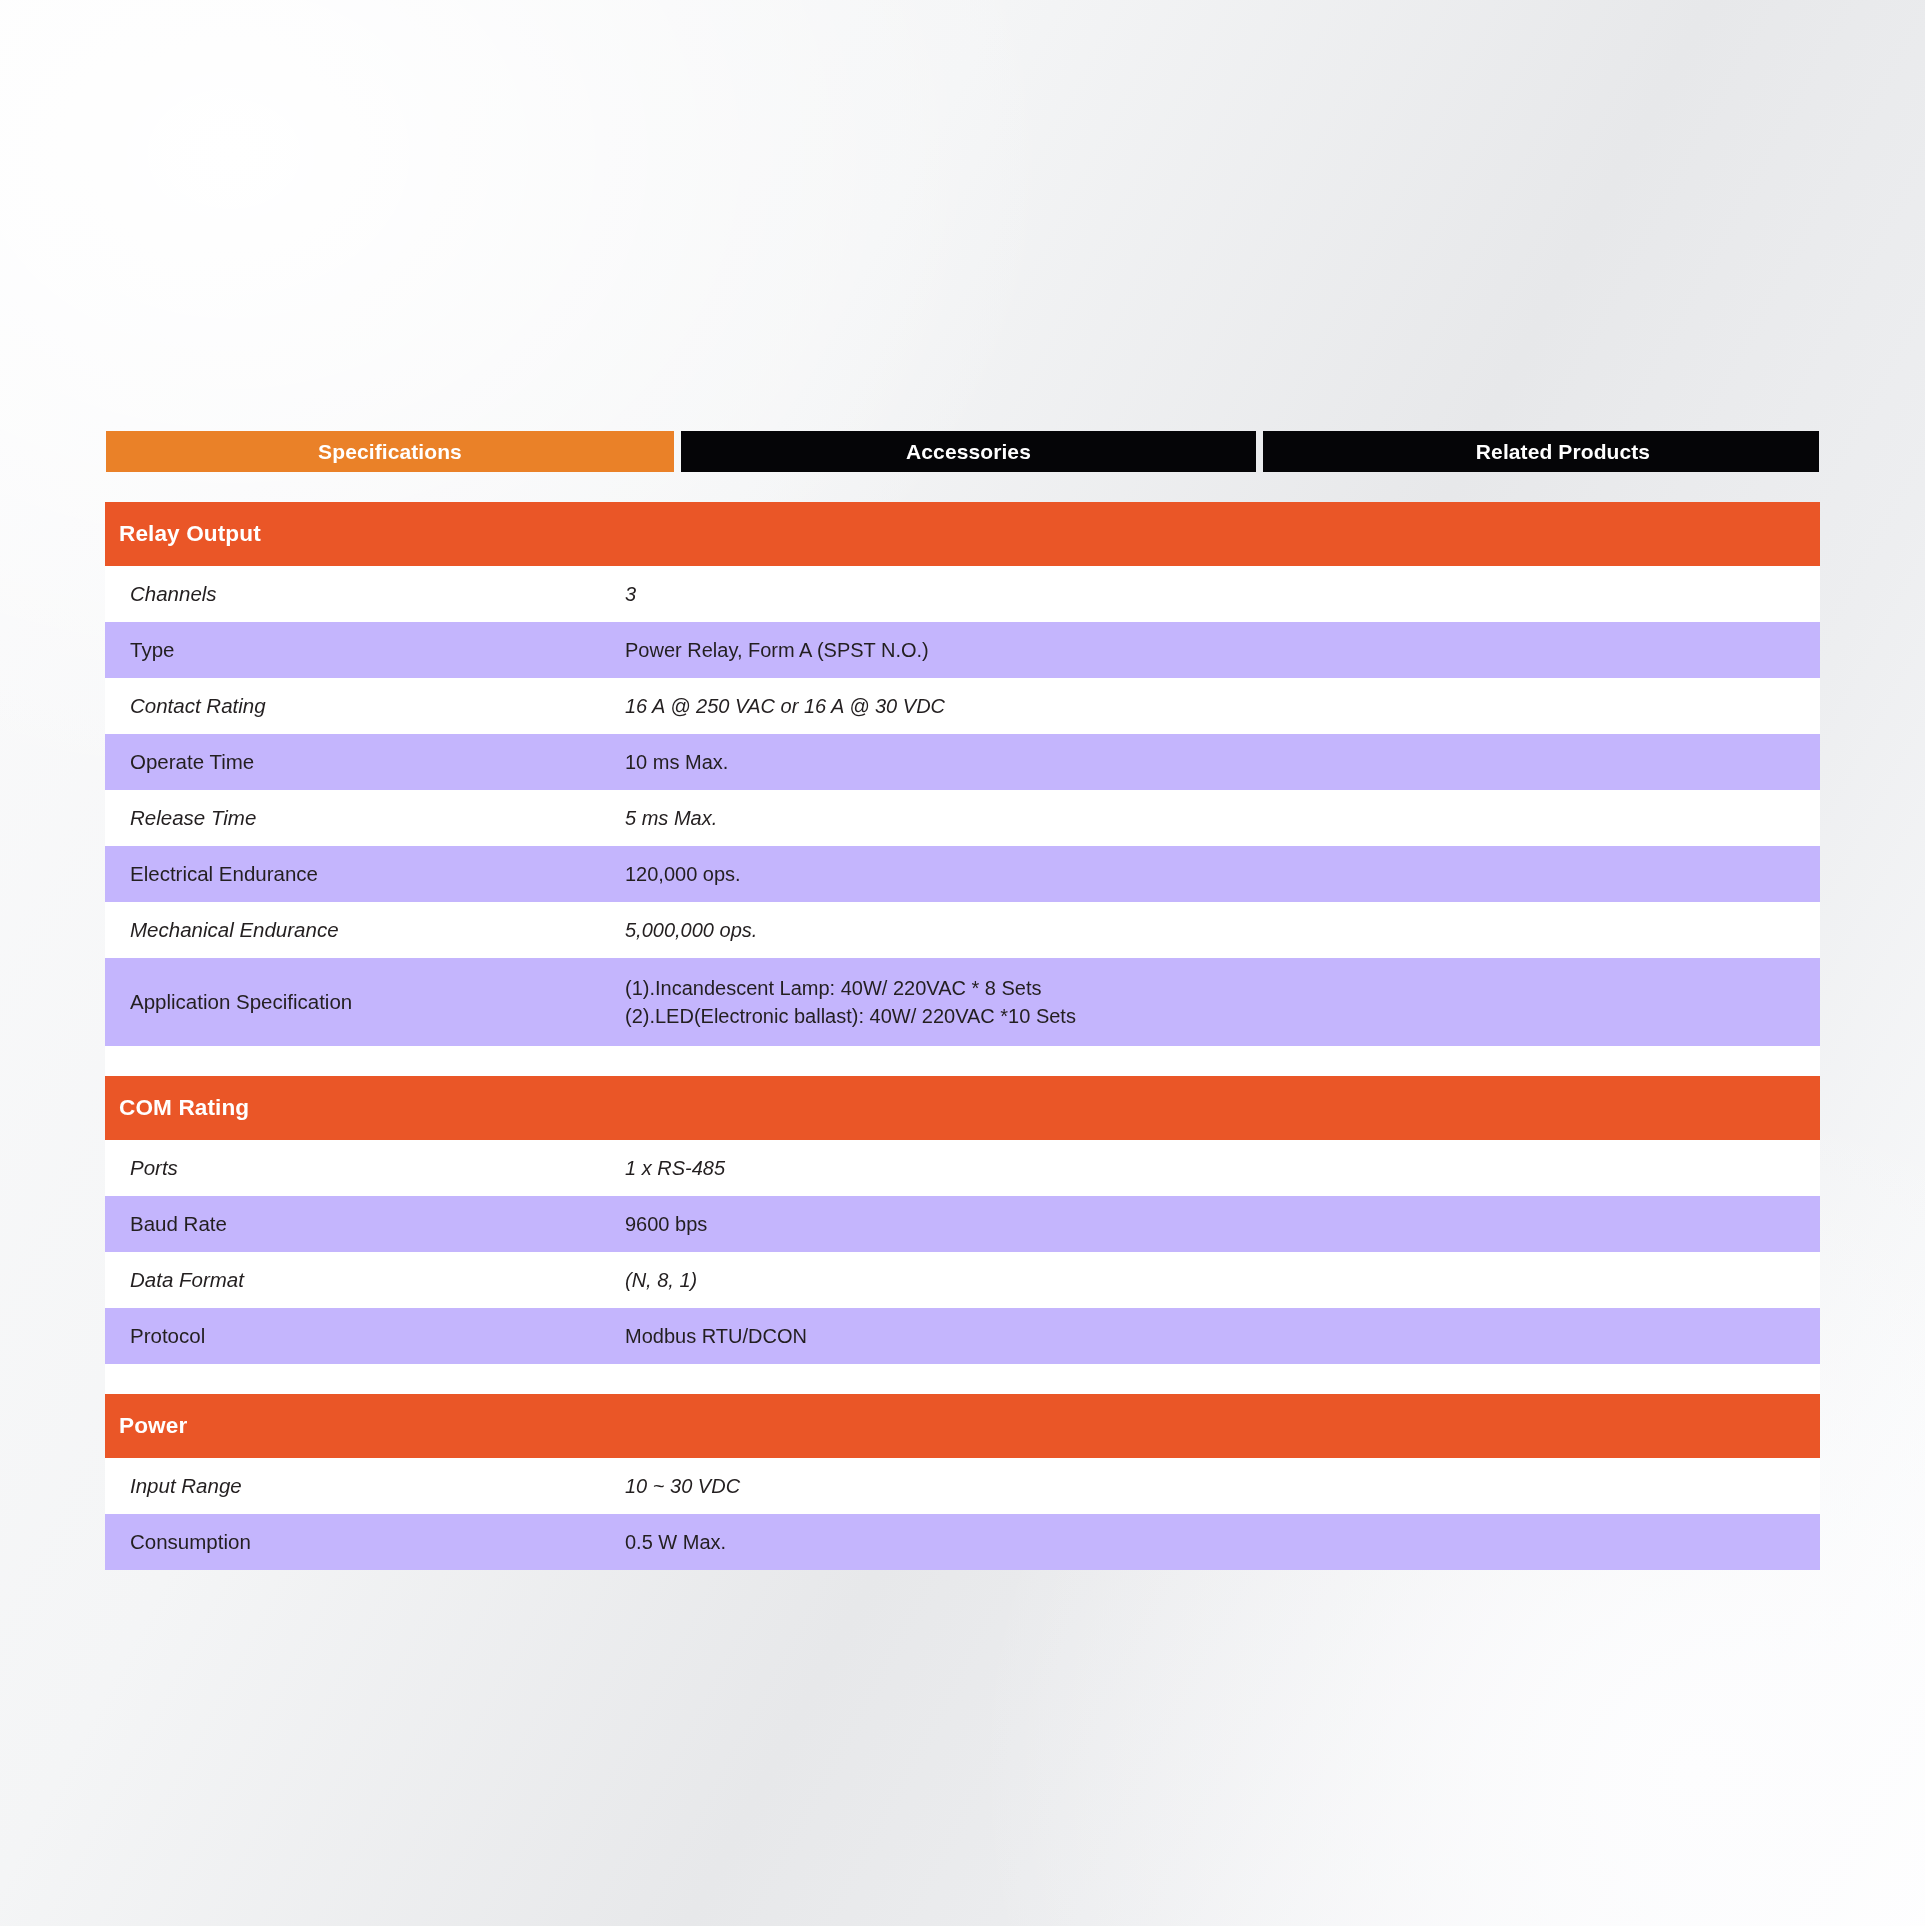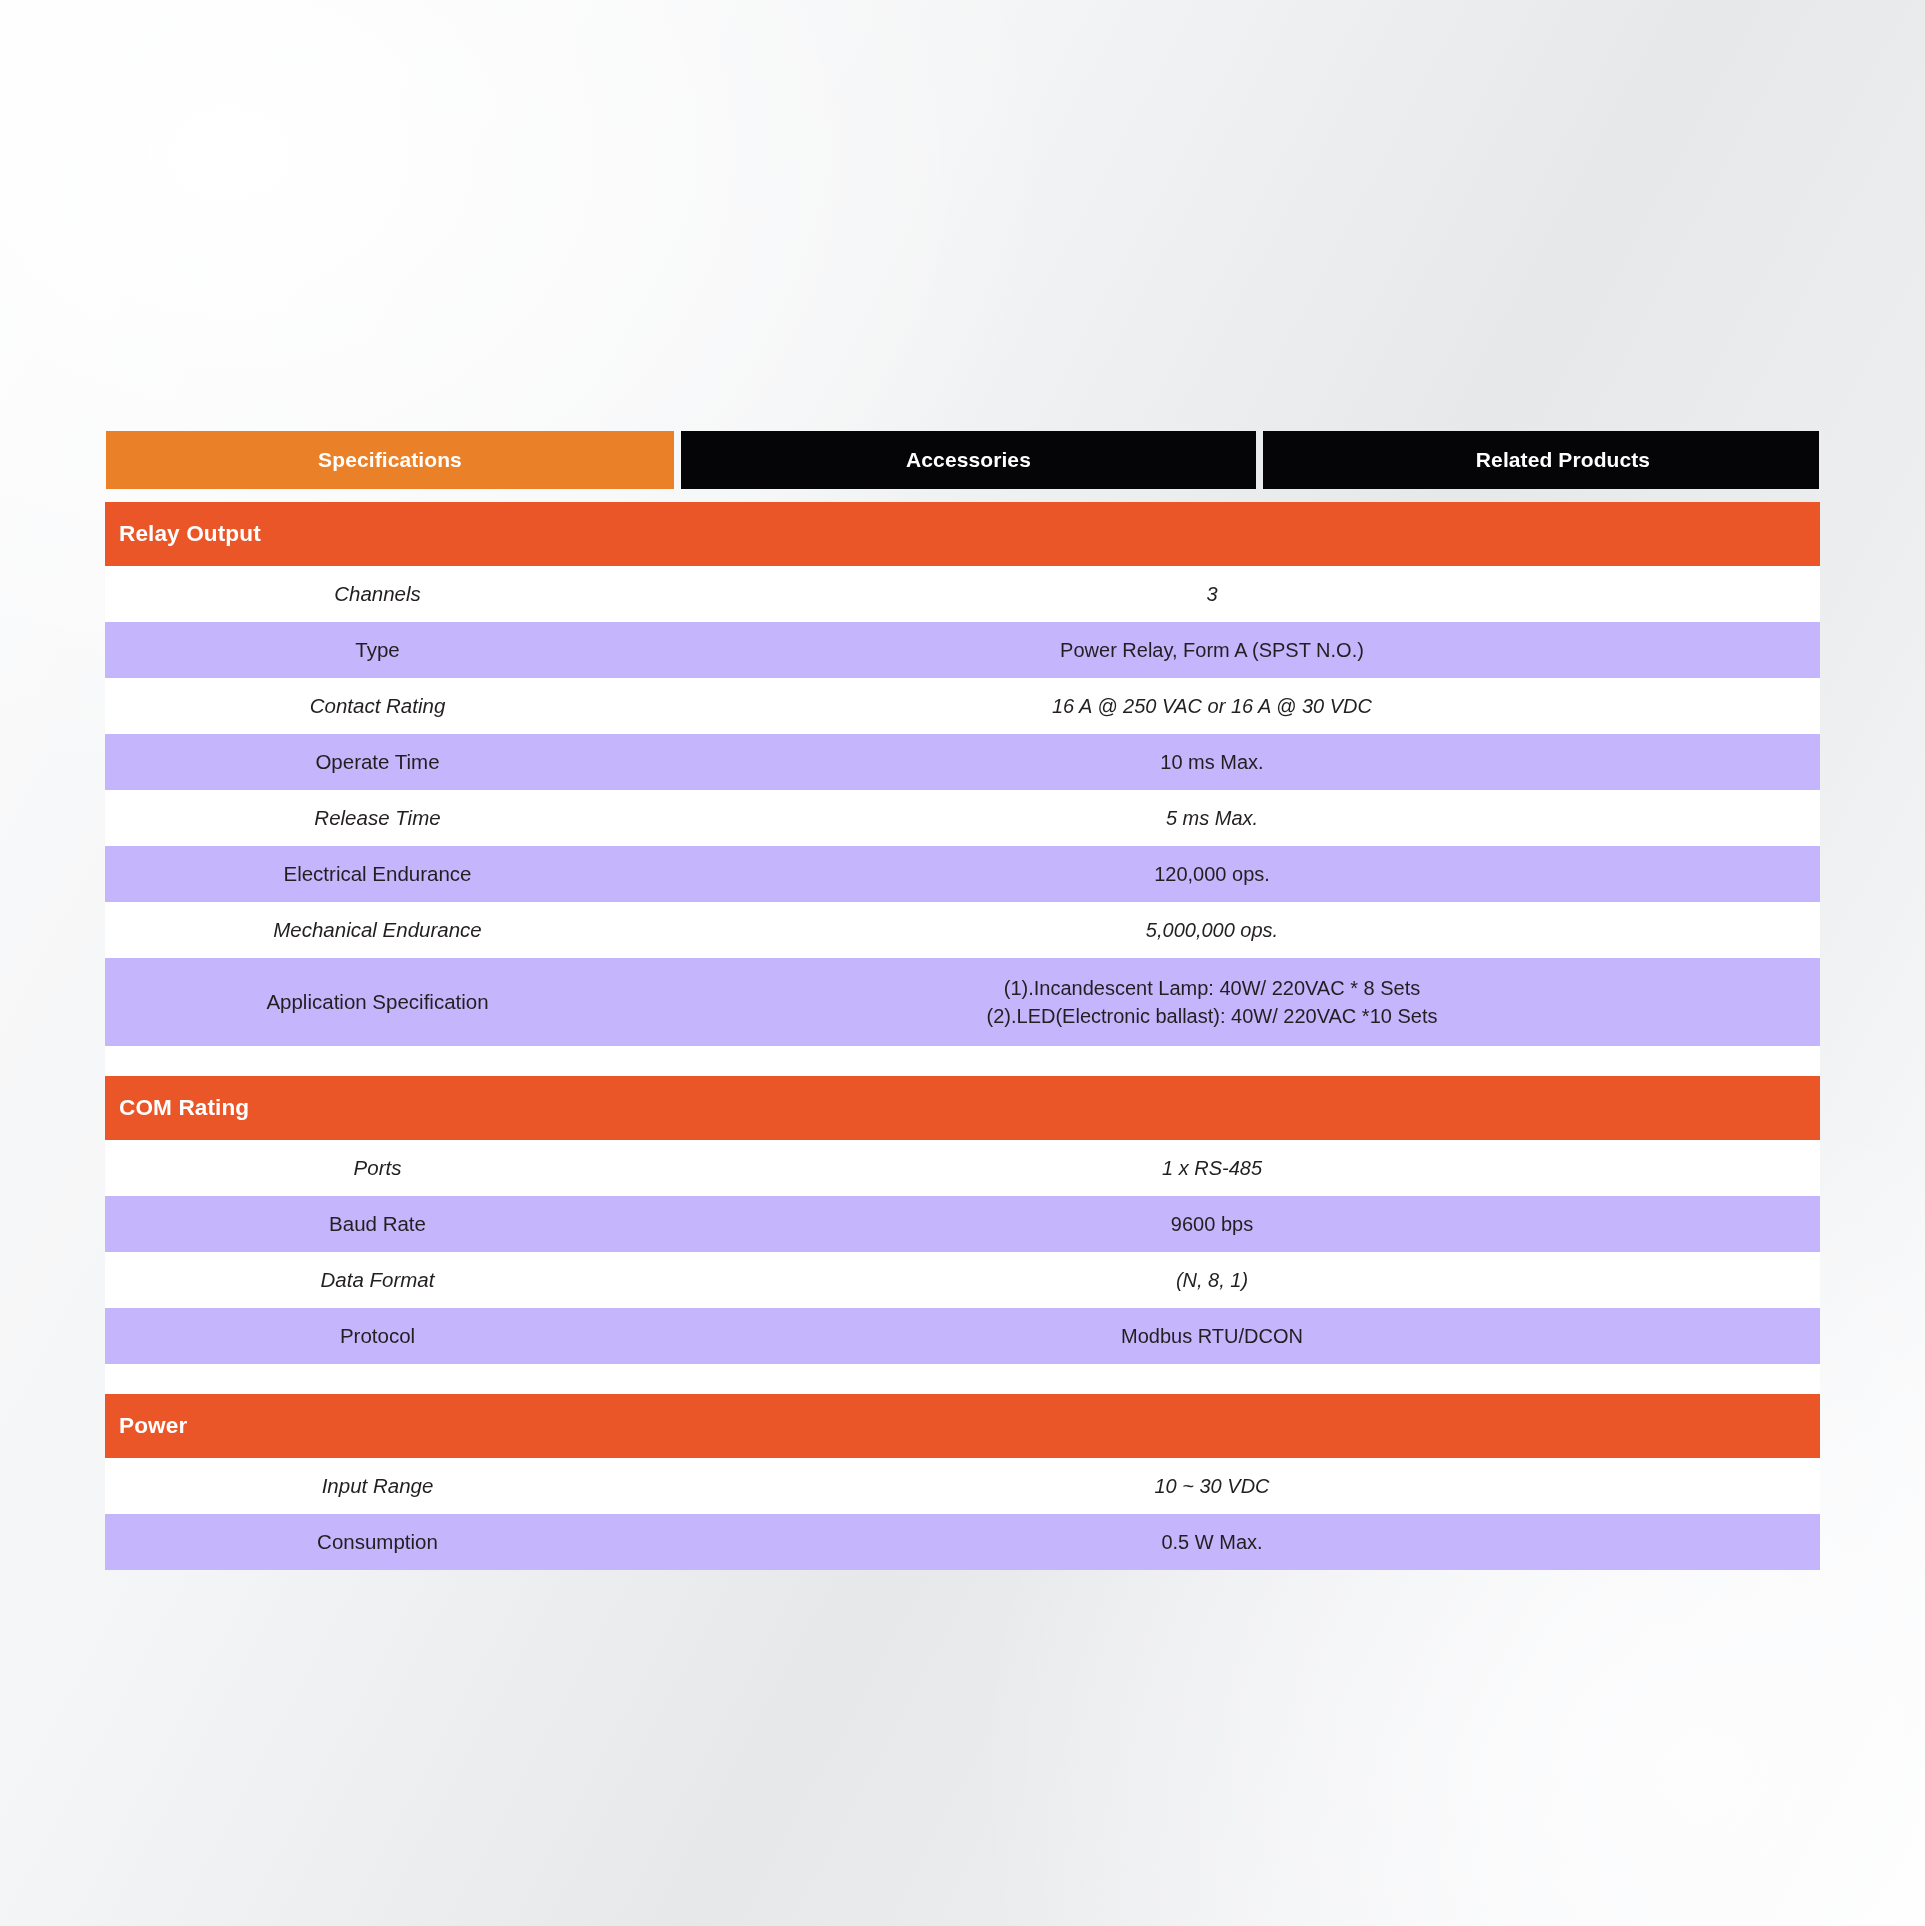--- a/index.html
+++ b/index.html
@@ -33,42 +33,41 @@
     height: 58px;
     display: flex;
     gap: 7px;
   }
 
   .tab {
     flex: 0 0 auto;
     display: flex;
     align-items: center;
     justify-content: center;
-    height: 58px;
+    height: 41px;
     color: #ffffff;
     font-size: 21px;
     font-weight: bold;
     letter-spacing: 0.1px;
     user-select: none;
   }
 
   .tab.w1 { width: 568px; }
   .tab.w2 { width: 575px; }
   .tab.w3 { width: 556px; padding-left: 44px; }
 
   .tab.active   { background: #ea8128; }
   .tab.inactive { background: #050507; }
 
   
   #spec-table {
     position: absolute;
     left: 105px;
     top: 502px;
     width: 1715px;
-    text-align: center;
   }
 
   .section { width: 100%; }
 
   .section-header {
     background: #ea5627;
     height: 64px;
     display: flex;
     align-items: center;
     padding-left: 14px;

